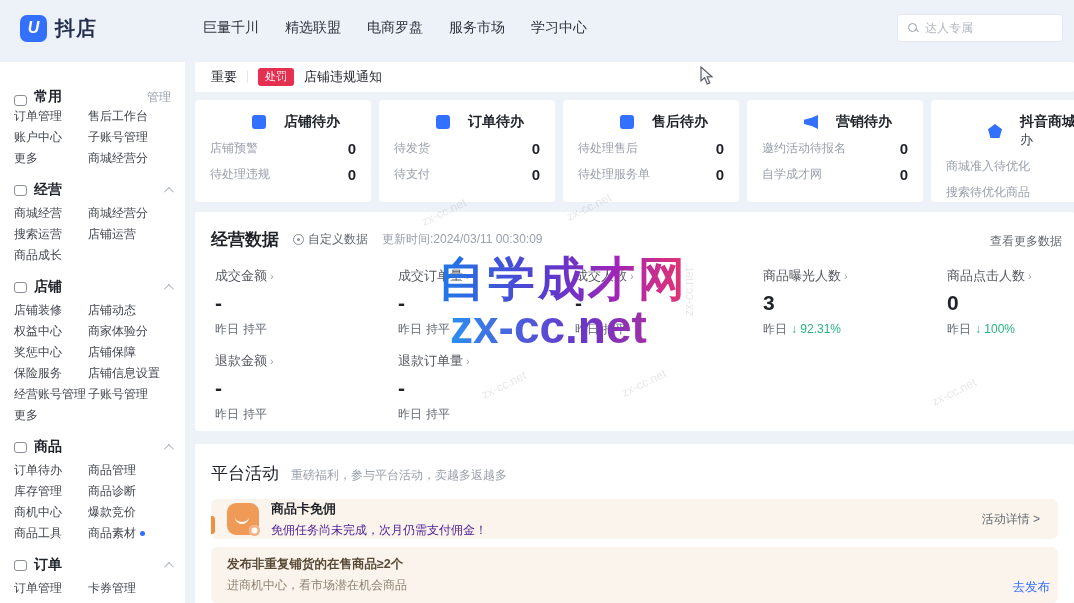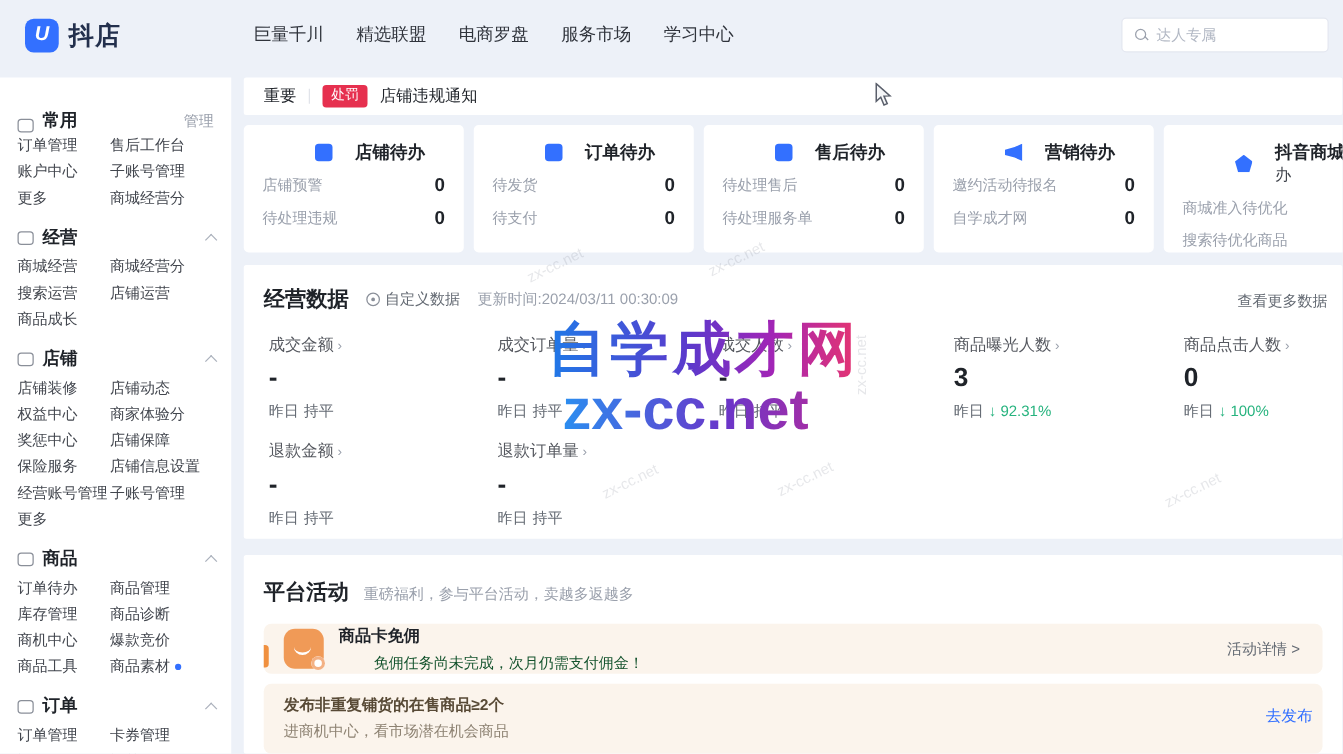--- a/index.html
+++ b/index.html
@@ -72,34 +72,34 @@
   .metric-label { font-size:13px; color:#55585f; cursor:pointer; white-space:nowrap; }
   .metric-label .arrow { color:#9aa0ac; font-size:11px; margin-left:3px; }
   .metric-val { font-size:21px; font-weight:bold; color:#1f2329; margin-top:6px; line-height:24px; }
   .metric-sub { font-size:12px; color:#646a73; margin-top:6px; }
   .metric-sub .flat { color:#646a73; margin-left:4px; }
   .metric-sub .down { color:#26b37e; margin-left:4px; }
 
   
   .activity { margin-top:13px; flex:1; position:relative; padding:18px 16px 0 16px; }
   .act-hd { display:flex; align-items:baseline; gap:12px; }
-  .act-title { font-size:17px; font-weight:bold; color:#1f2329; }
+  .act-title { font-size:17px; font-weight:normal; color:#1f2329; }
   .act-sub { font-size:12px; color:#9aa0ac; }
   .act-card { position:relative; margin-top:14px; background:#fbf4ec; border-radius:6px; height:40px; display:flex; align-items:center; padding:0 16px; }
   .act-accent { position:absolute; left:0; top:17px; width:4px; height:18px; background:#f0903f; border-radius:0 3px 3px 0; }
   .act-icon { width:32px; height:32px; background:#f09a57; border-radius:9px; position:relative; flex:none; margin-right:12px; }
   .act-icon::before { content:""; position:absolute; left:8px; top:10px; width:14px; height:9px; border:2.2px solid #fff; border-top:none; border-left:none; border-right:none; border-radius:0 0 10px 10px; }
   .act-icon::after { content:""; position:absolute; right:-1px; bottom:-1px; width:11px; height:11px; background:#fff; border-radius:50%; box-shadow:inset 0 0 0 2.5px #f3b184; }
   .act-c1-title { font-size:13px; font-weight:bold; color:#1f2329; }
-  .act-c1-desc { font-size:12px; color:#14532d; margin-top:4px;margin-left:28px; }
+  .act-c1-desc { font-size:12px; color:#4c1d95; margin-top:4px; }
   .act-link { position:absolute; right:18px; font-size:12px; color:#646a73; cursor:pointer; white-space:nowrap; }
   .act-card2 { margin-top:8px; background:#fbf4ec; border-radius:6px; height:56px; position:relative; padding:9px 16px; }
   .act-c2-title { font-size:12.5px; font-weight:bold; color:#584a36; }
   .act-c2-desc { font-size:12px; color:#8d8272; margin-top:4px; }
-  .act-go { position:absolute; right:8px; top:18px; font-size:12.5px; color:#3370ff; cursor:pointer; white-space:nowrap;text-align:center; }
+  .act-go { position:absolute; right:8px; top:32px; font-size:12.5px; color:#3370ff; cursor:pointer; white-space:nowrap;text-align:center; }
 
   
   .wm { position:absolute; left:438px; top:255px; z-index:30; pointer-events:none; line-height:1; }
   .wm-l1 { font-size:47px; font-weight:bold; letter-spacing:3px; background:linear-gradient(90deg,#1e7ae8 0%,#5b39cc 45%,#a225b6 72%,#e8356e 100%); -webkit-background-clip:text; background-clip:text; color:transparent; }
   .wm-l2 { font-size:46px; font-weight:bold; margin-top:2px; margin-left:12px; background:linear-gradient(90deg,#2b8ef0 0%,#6a35c9 55%,#c32b93 100%); -webkit-background-clip:text; background-clip:text; color:transparent; }
   .wm-tile { position:absolute; font-size:12px; color:rgba(140,146,158,0.22); transform:rotate(-26deg); z-index:29; pointer-events:none; }
   .wm-tile.vert { transform:rotate(-90deg); }
 
   
   .cursor { position:absolute; left:700px; top:66px; z-index:40; pointer-events:none; }

